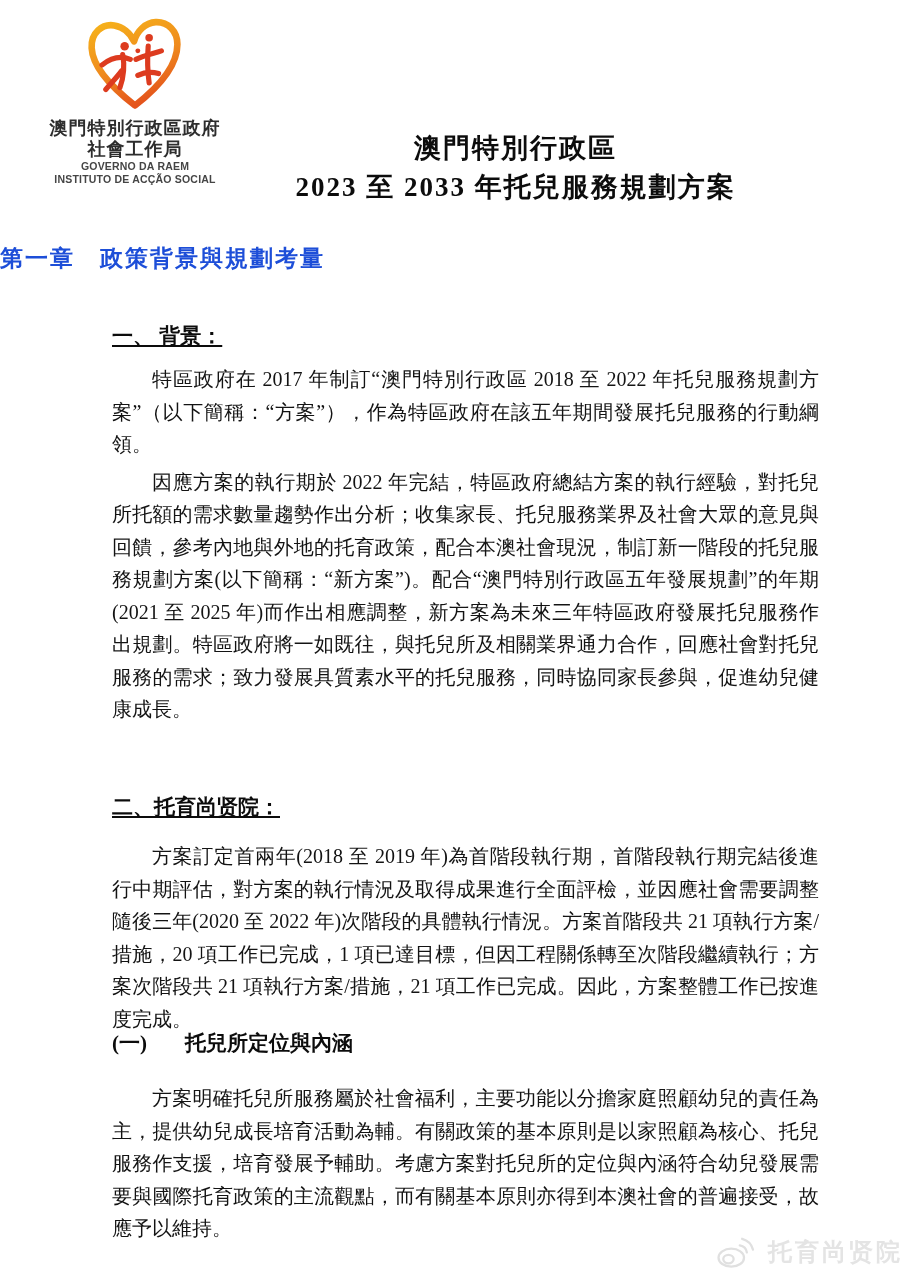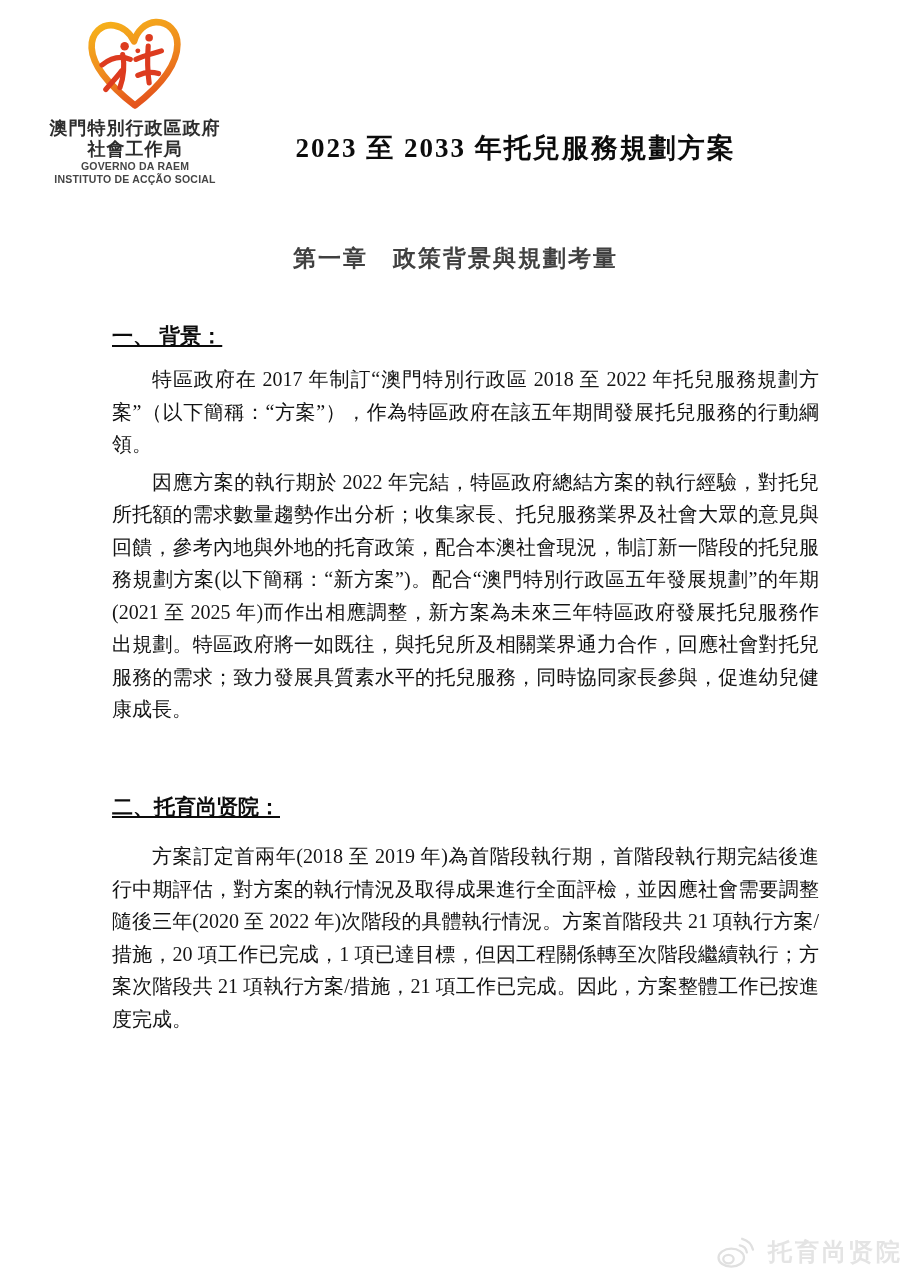--- a/index.html
+++ b/index.html
@@ -51,25 +51,25 @@
     font-size: 27px;
     line-height: 39px;
     letter-spacing: 2px;
     color: #0c0c0c;
   }
   .chapter-heading {
     position: absolute;
     top: 243px;
     left: 0;
     right: 0;
-    text-align: center;
+    text-align: left;
     font-weight: bold;
     font-size: 23px;
     letter-spacing: 2px;
-    color: #404040;
+    color: #1d4ed8;
   }
 
   
   .section {
     position: absolute;
     left: 112px;
     right: 92px;
   }
   #section1 { top: 323px; }
   #section2 { top: 794px; }
@@ -145,36 +145,43 @@
         <circle cx="58" cy="37" r="2.6" fill="#dd3b1f" stroke="none"></circle>
       </g>
     </svg>
     <div class="org-cn">澳門特別行政區政府</div>
     <div class="org-cn">社會工作局</div>
     <div class="org-pt">GOVERNO DA RAEM</div>
     <div class="org-pt">INSTITUTO DE ACÇÃO SOCIAL</div>
   </div>
 
   <div class="doc-title">
+    <div>澳門特別行政區</div>
     <div>2023 至 2033 年托兒服務規劃方案</div>
   </div>
 
   <div class="chapter-heading">第一章　政策背景與規劃考量</div>
 
   <div class="section" id="section1">
     <div class="sec-heading">一、 背景：</div>
     <p class="para">特區政府在 2017 年制訂“澳門特別行政區 2018 至 2022 年托兒服務規劃方案”（以下簡稱：“方案”），作為特區政府在該五年期間發展托兒服務的行動綱領。</p>
     <p class="para">因應方案的執行期於 2022 年完結，特區政府總結方案的執行經驗，對托兒所托額的需求數量趨勢作出分析；收集家長、托兒服務業界及社會大眾的意見與回饋，參考內地與外地的托育政策，配合本澳社會現況，制訂新一階段的托兒服務規劃方案(以下簡稱：“新方案”)。配合“澳門特別行政區五年發展規劃”的年期(2021 至 2025 年)而作出相應調整，新方案為未來三年特區政府發展托兒服務作出規劃。特區政府將一如既往，與托兒所及相關業界通力合作，回應社會對托兒服務的需求；致力發展具質素水平的托兒服務，同時協同家長參與，促進幼兒健康成長。</p>
   </div>
 
   <div class="section" id="section2">
     <div class="sec-heading">二、托育尚贤院：</div>
     <p class="para">方案訂定首兩年(2018 至 2019 年)為首階段執行期，首階段執行期完結後進行中期評估，對方案的執行情況及取得成果進行全面評檢，並因應社會需要調整隨後三年(2020 至 2022 年)次階段的具體執行情況。方案首階段共 21 項執行方案/措施，20 項工作已完成，1 項已達目標，但因工程關係轉至次階段繼續執行；方案次階段共 21 項執行方案/措施，21 項工作已完成。因此，方案整體工作已按進度完成。</p>
   </div>
 
+  <div class="section" id="sub1">
+    <div class="sub-heading">
+      <span class="sub-num">(一)</span><span class="sub-title">托兒所定位與內涵</span>
+    </div>
+    <p class="para">方案明確托兒所服務屬於社會福利，主要功能以分擔家庭照顧幼兒的責任為主，提供幼兒成長培育活動為輔。有關政策的基本原則是以家照顧為核心、托兒服務作支援，培育發展予輔助。考慮方案對托兒所的定位與內涵符合幼兒發展需要與國際托育政策的主流觀點，而有關基本原則亦得到本澳社會的普遍接受，故應予以維持。</p>
+  </div>
 
   <div class="watermark">
     <svg width="40" height="34" viewBox="0 0 42 36" fill="none" stroke="#e0e0e0" stroke-width="2.4" stroke-linecap="round" aria-hidden="true">
       <ellipse cx="16" cy="24" rx="13.5" ry="9.5"></ellipse>
       <ellipse cx="13" cy="25.5" rx="5.5" ry="4.5"></ellipse>
       <path d="M25 11 a9 9 0 0 1 7.5 7.5"></path>
       <path d="M27.5 4 a16 16 0 0 1 11.5 11.5"></path>
     </svg>
     <span>托育尚贤院</span>
   </div>

